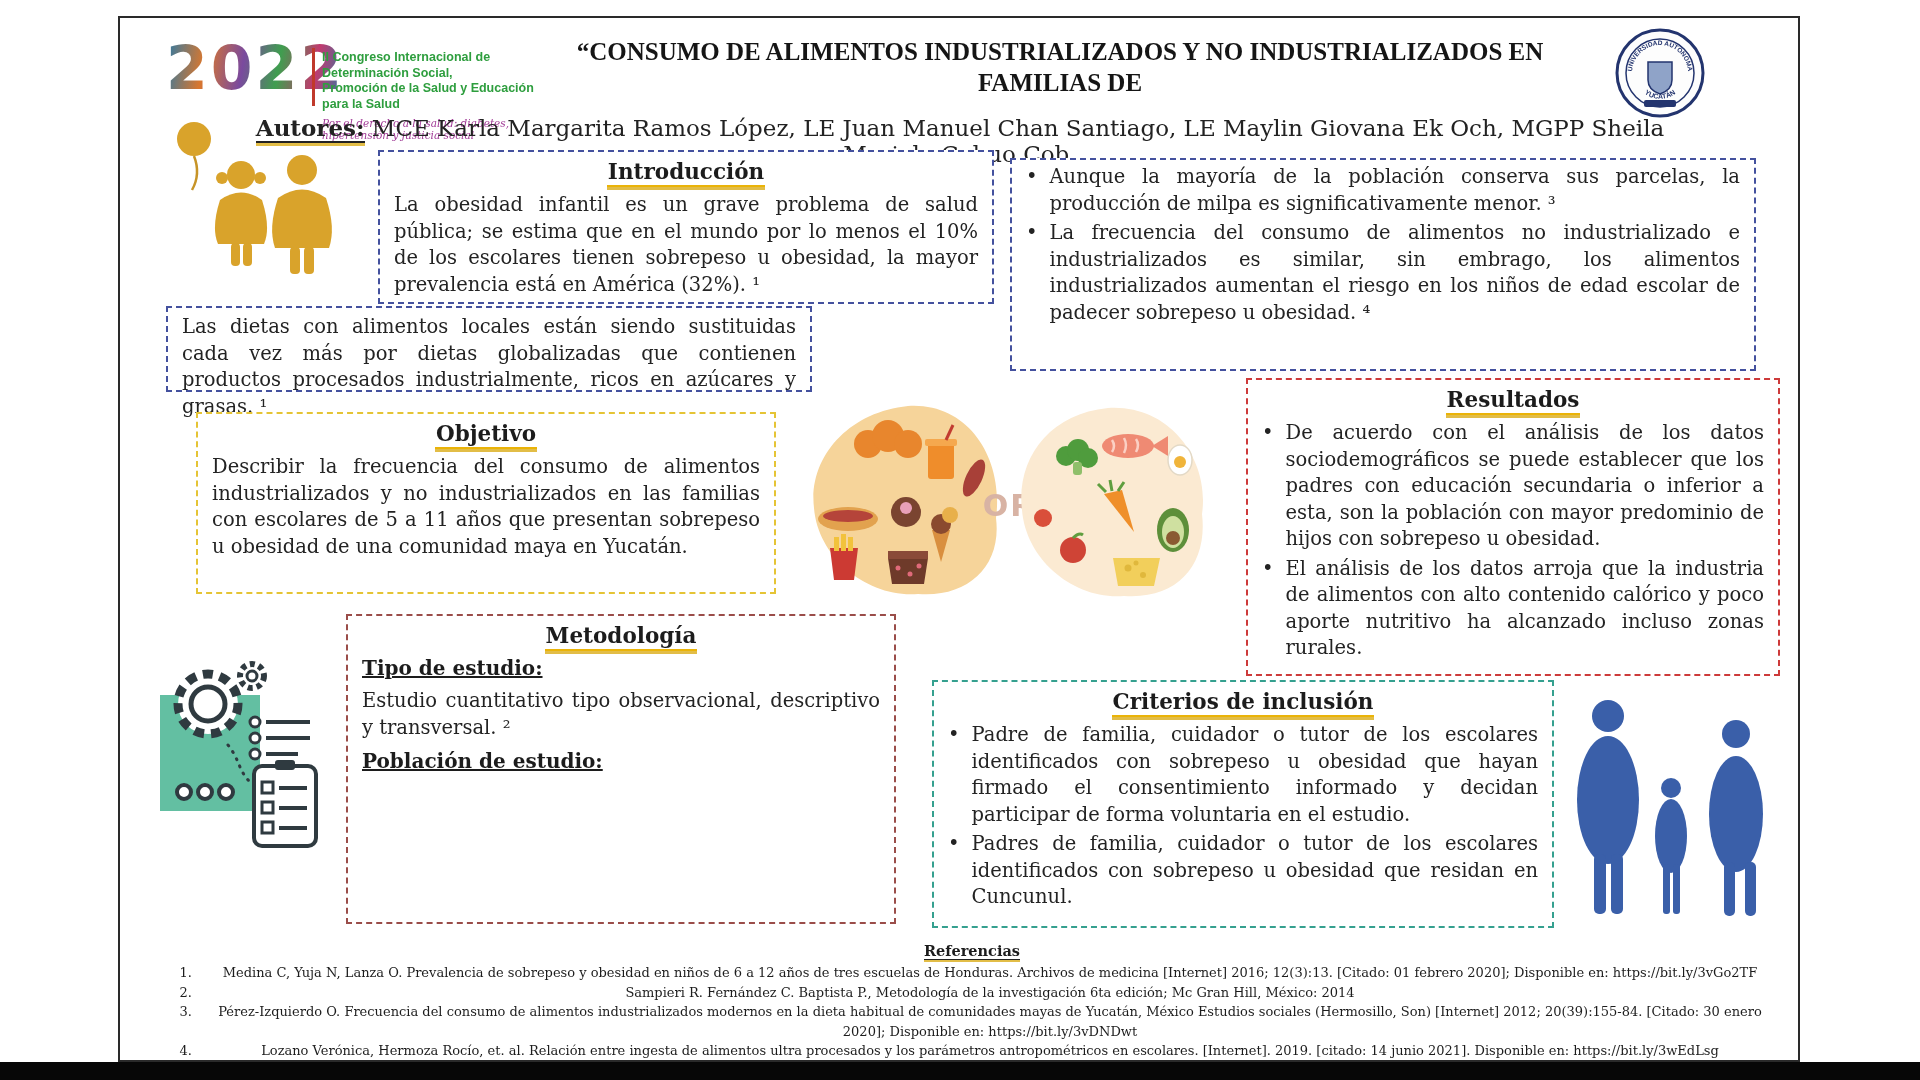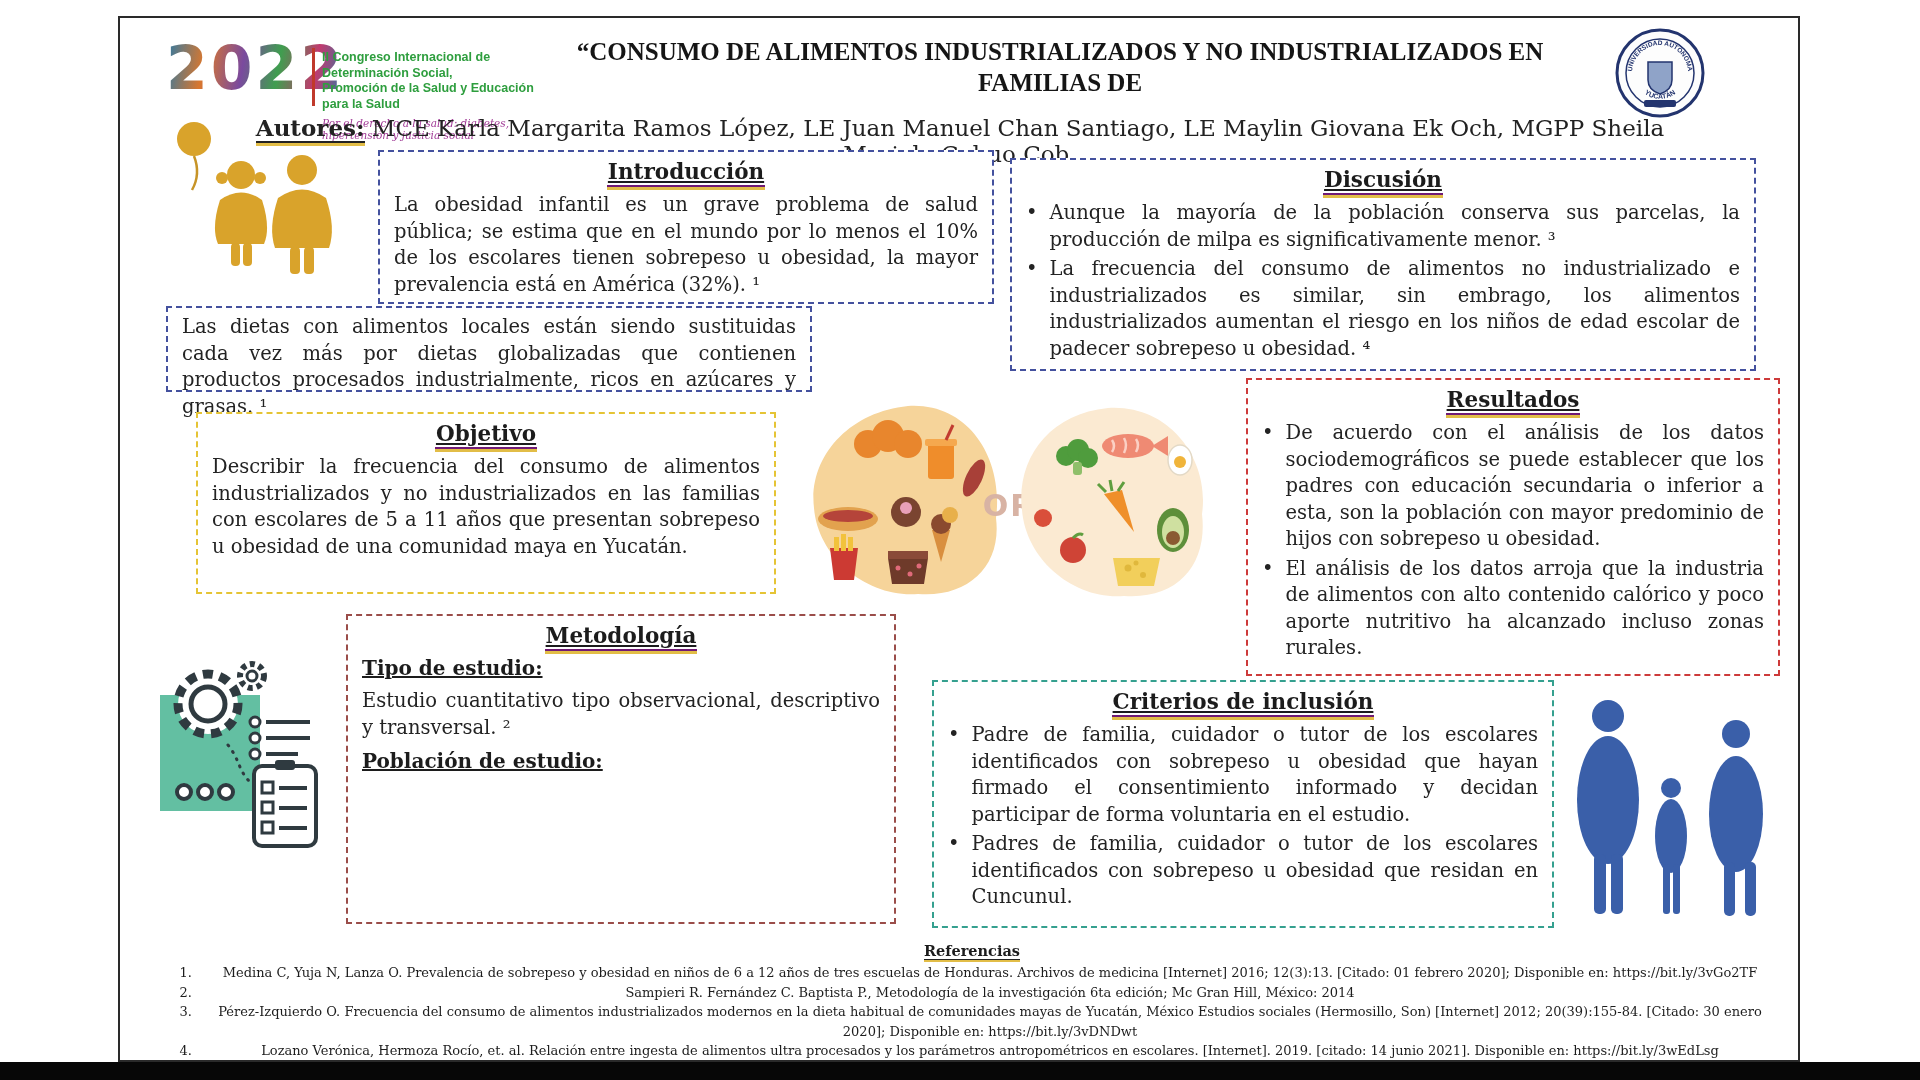--- a/index.html
+++ b/index.html
@@ -33,21 +33,21 @@
 
   
   .box{position:absolute;background:#fff;box-sizing:border-box;padding:4px 14px 8px 14px;}
   .box-blue{border:2px dashed #44519e;}
   .box-yellow{border:2px dashed #e5c435;}
   .box-red{border:2px dashed #cd3a3a;}
   .box-maroon{border:2px dashed #9a4d49;}
   .box-teal{border:2px dashed #35a08f;}
 
   .sec-title{text-align:center;font-weight:bold;font-size:21.5px;margin:3px 0 8px 0;color:#1c1c1c;}
-  .sec-title span{border-bottom:2px solid #701a75;box-shadow:0 3px 0 #e2bd47;padding:0 1px 1px 1px;text-decoration:underline;}
+  .sec-title span{border-bottom:2px solid #eab308;box-shadow:0 3px 0 #e2bd47;padding:0 1px 1px 1px;}
   .body-text{font-size:19.5px;line-height:1.36;text-align:justify;color:#232323;}
 
   .b-row{display:flex;gap:12px;margin:0 0 3px 0;}
   .b-dot{flex:0 0 auto;font-size:19.5px;line-height:1.36;}
   .b-text{flex:1;font-size:19.5px;line-height:1.36;text-align:justify;color:#232323;}
 
   .subhead{font-weight:bold;font-size:20px;text-decoration:underline;margin:8px 0 8px 0;color:#1c1c1c;}
 
   .pos-intro{left:378px;top:150px;width:616px;height:154px;}
   .pos-dietas{left:166px;top:306px;width:646px;height:86px;padding-top:6px;}
@@ -133,21 +133,20 @@
   <div class="box box-blue pos-intro">
     <div class="sec-title"><span>Introducción</span></div>
     <div class="body-text">La obesidad infantil es un grave problema de salud pública; se estima que en el mundo por lo menos el 10% de los escolares tienen sobrepeso u obesidad, la mayor prevalencia está en América (32%). ¹</div>
   </div>
 
   <div class="box box-blue pos-dietas">
     <div class="body-text">Las dietas con alimentos locales están siendo sustituidas cada vez más por dietas globalizadas que contienen productos procesados industrialmente, ricos en azúcares y grasas. ¹</div>
   </div>
 
   <div class="box box-blue pos-disc">
-    <div class="sec-title"><span>Discusión</span></div>
     <div class="b-row">
       <span class="b-dot">•</span>
       <span class="b-text">Aunque la mayoría de la población conserva sus parcelas, la producción de milpa es significativamente menor. ³</span>
     </div>
     <div class="b-row">
       <span class="b-dot">•</span>
       <span class="b-text">La frecuencia del consumo de alimentos no industrializado e industrializados es similar, sin embrago, los alimentos industrializados aumentan el riesgo en los niños de edad escolar de padecer sobrepeso u obesidad.  ⁴</span>
     </div>
   </div>
 

